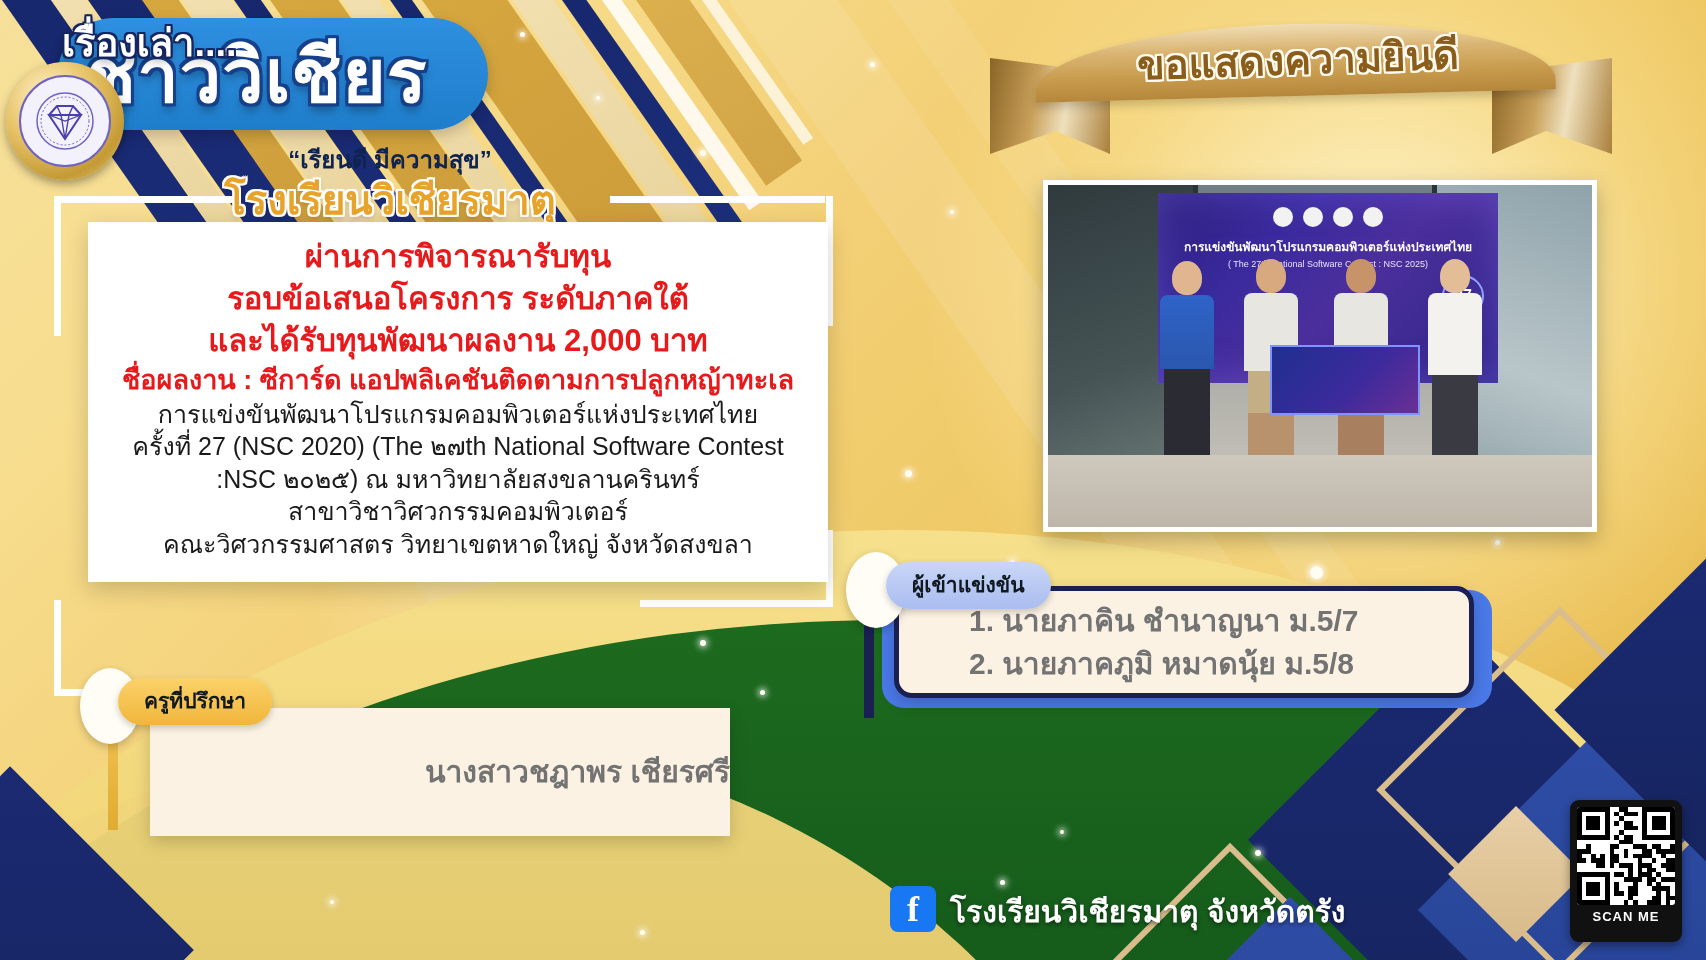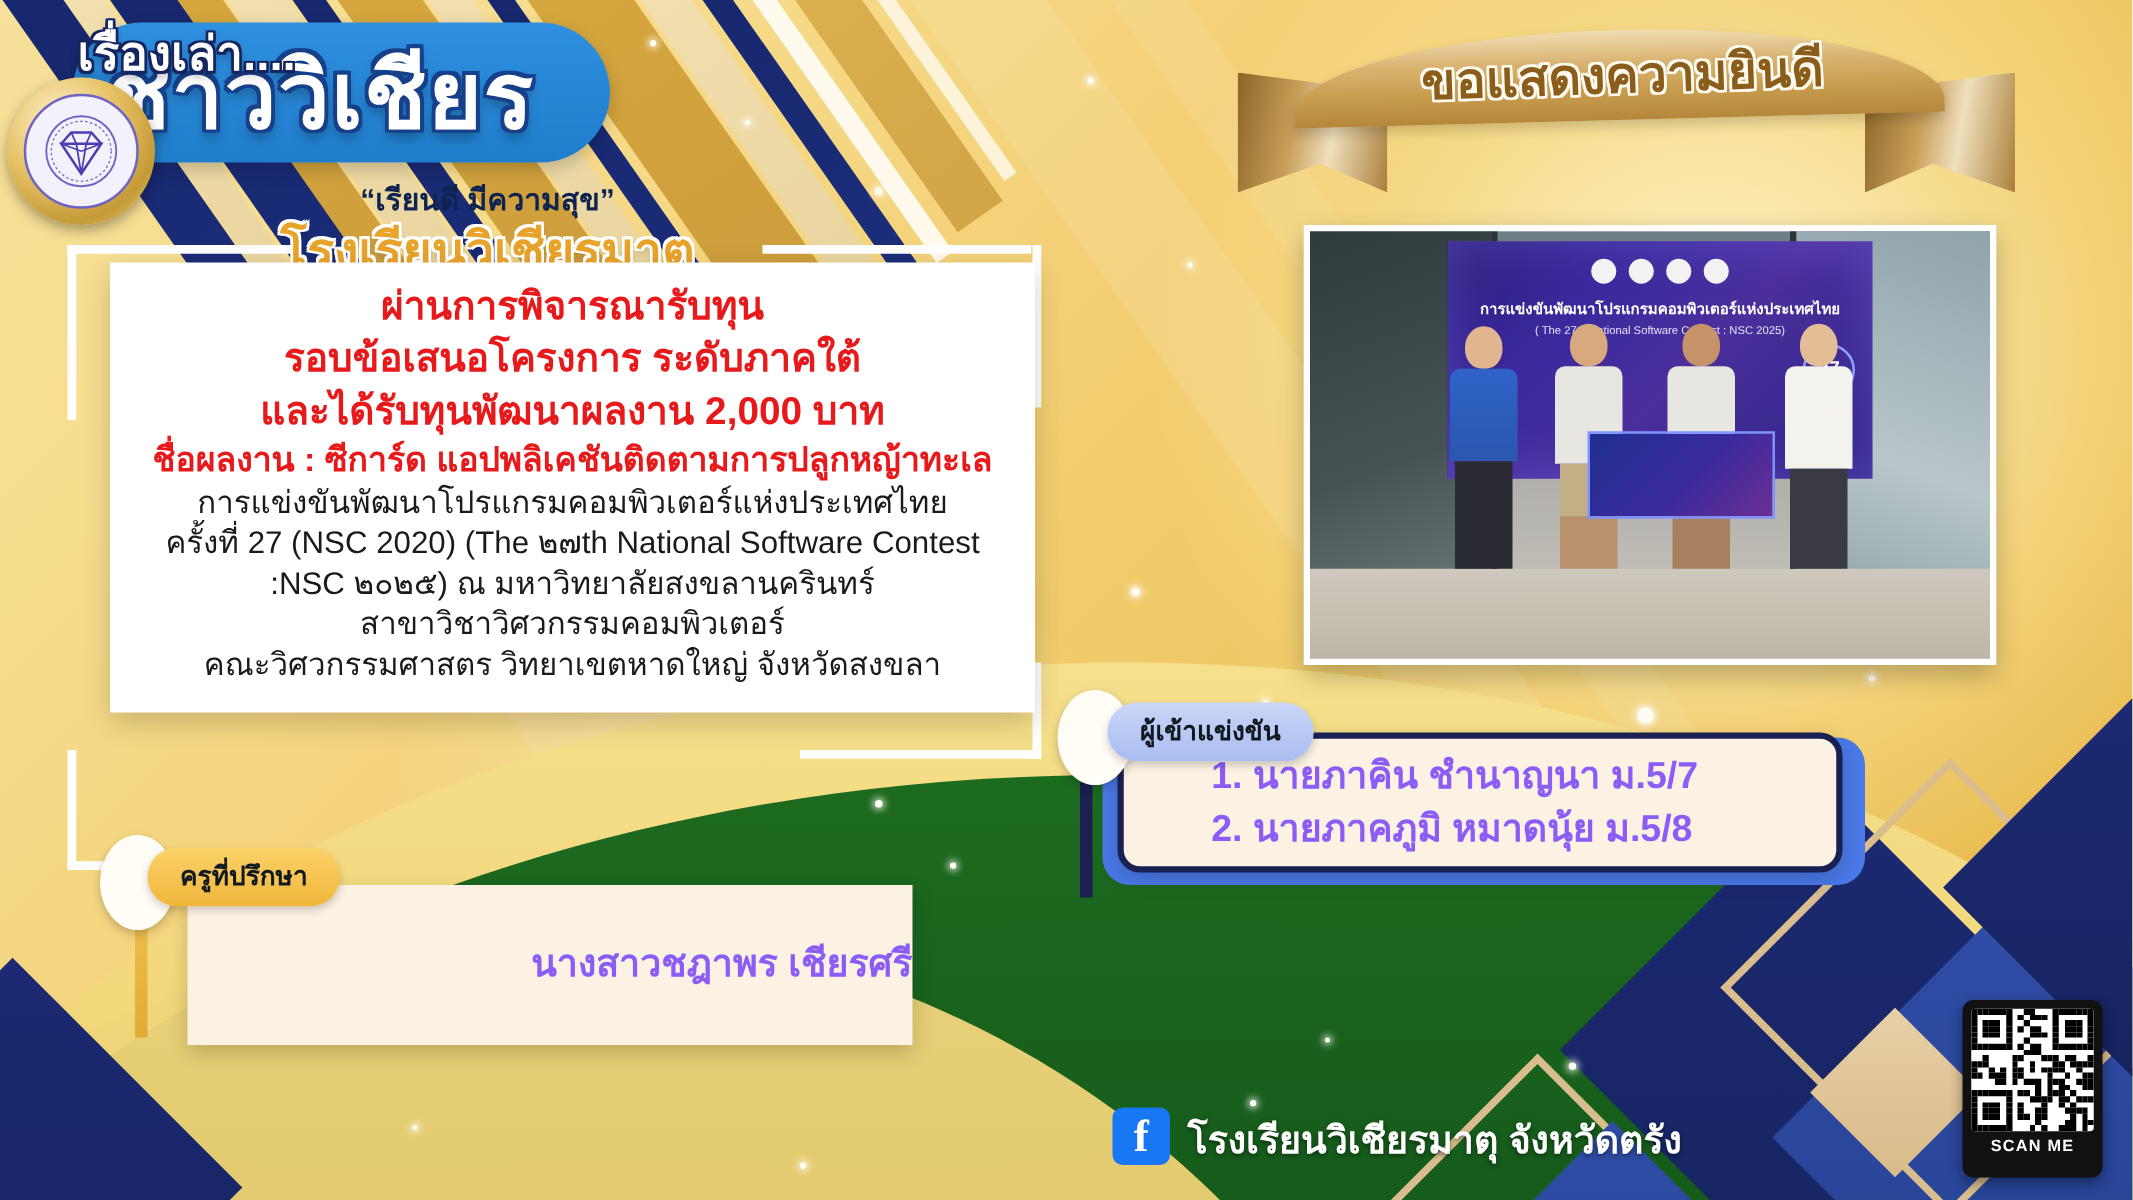--- a/index.html
+++ b/index.html
@@ -131,21 +131,21 @@
     position:absolute; top:196px; height:7px; background:#ffffff; z-index:5;
   }
   .rule-left { left:54px; width:180px; }
   .rule-right{ left:610px; width:215px; }
 
   
   .bracket { position:absolute; background:#ffffff; }
 
   
   .main-card {
-    position:absolute; left:88px; top:210px;
+    position:absolute; left:88px; top:222px;
     width:740px; height:360px;
     background:#ffffff;
     box-shadow: 0 8px 22px rgba(0,0,0,.18);
     padding:14px 14px 10px;
     text-align:center;
     z-index:6;
   }
   .hl {
     color:#e8191b; font-weight:bold; font-size:31px; line-height:1.35;
   }
@@ -225,21 +225,21 @@
     white-space:nowrap;
   }
   .pill.gold { background: linear-gradient(180deg,#fbd26a,#f0b63b); }
   .pill.blue { background: linear-gradient(180deg,#c9d6f7,#aabdf0); }
   .box {
     position:absolute; background:#fbf2e3;
     display:flex; flex-direction:column; align-items:flex-end; justify-content:center;
     z-index:2;
     box-shadow:0 6px 16px rgba(0,0,0,.18);
   }
-  .box .row { font-size:30px; font-weight:bold; color:#8b5cf6; line-height:1.45; }
+  .box .row { font-size:30px; font-weight:bold; color:#737373; line-height:1.45; }
 
   
   #advisor-panel .box { left:100px; top:48px; width:580px; height:128px; }
   #advisor-panel .stem { left:58px; top:40px; height:130px; background:linear-gradient(180deg,#f3c657,#e0ab33); }
 
   
   #participants-panel .box {
     left:48px; top:34px; width:580px; height:112px;
     border-radius:18px; border:5px solid #1a2152;
     align-items:flex-start; padding-left:70px;

